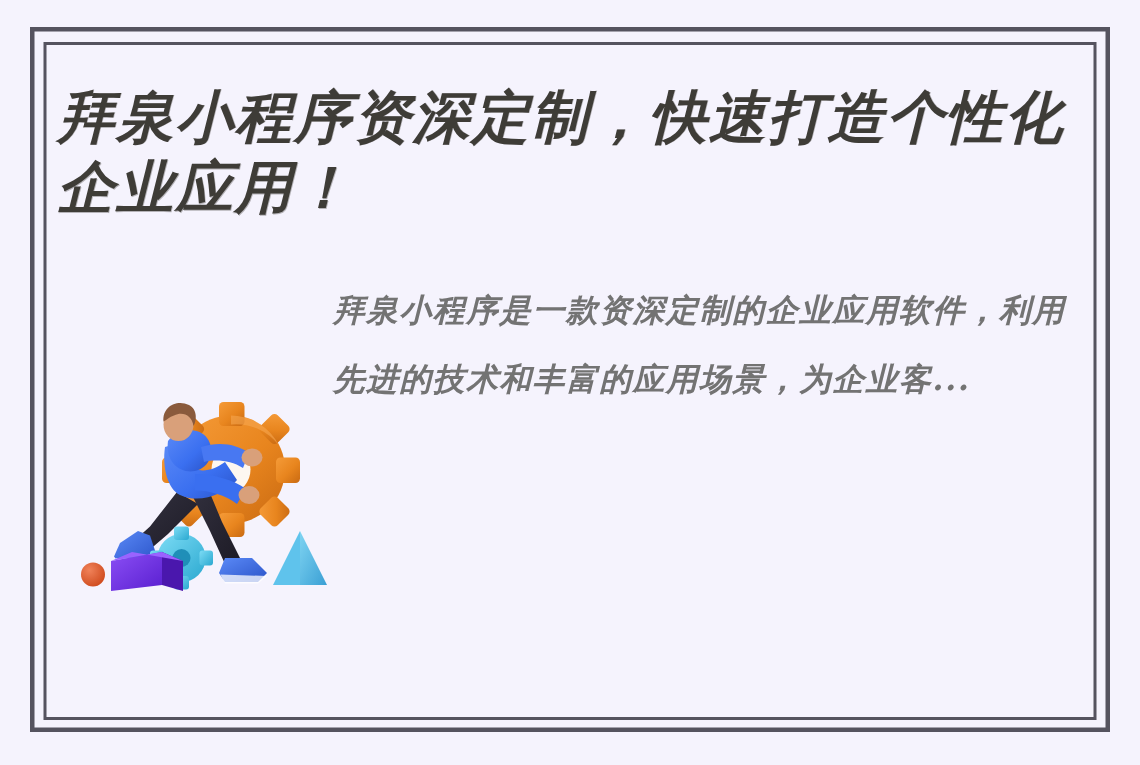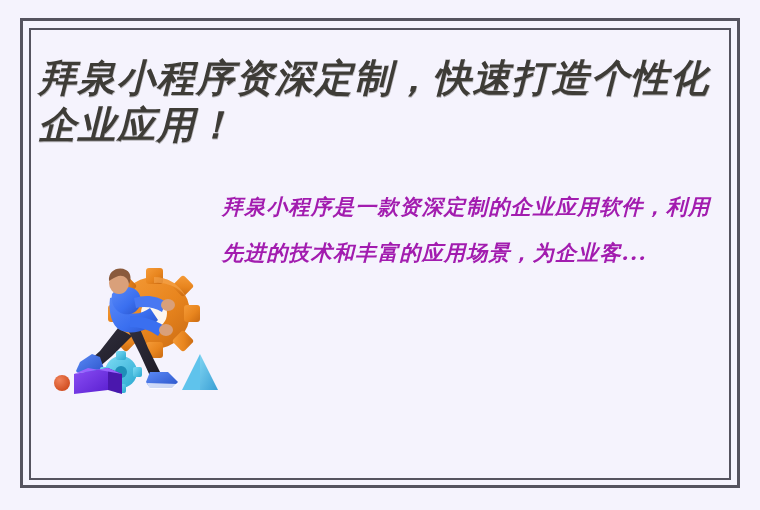--- a/index.html
+++ b/index.html
@@ -76,21 +76,21 @@
     left: 188px;
     top: 152px;
     width: 508px;
     margin: 0;
     font-family: "DejaVu Serif", "Liberation Serif", serif;
     font-size: 21px;
     line-height: 46px;
     font-weight: 700;
     font-style: italic;
     letter-spacing: 1.2px;
-    color: #a21caf;
+    color: #737373;
   }
 
   
   .illustration {
     position: absolute;
     left: 12px;
     top: 218px;
     width: 180px;
     height: 152px;
   }

